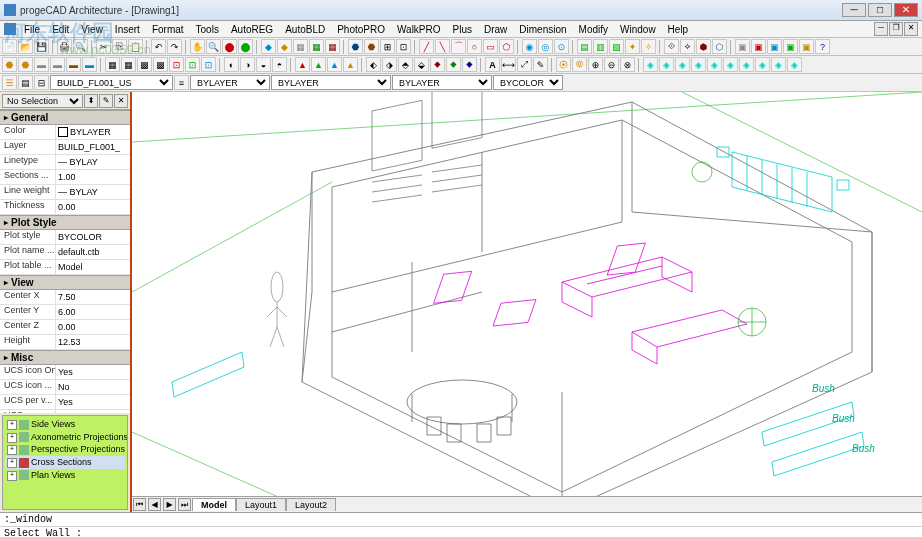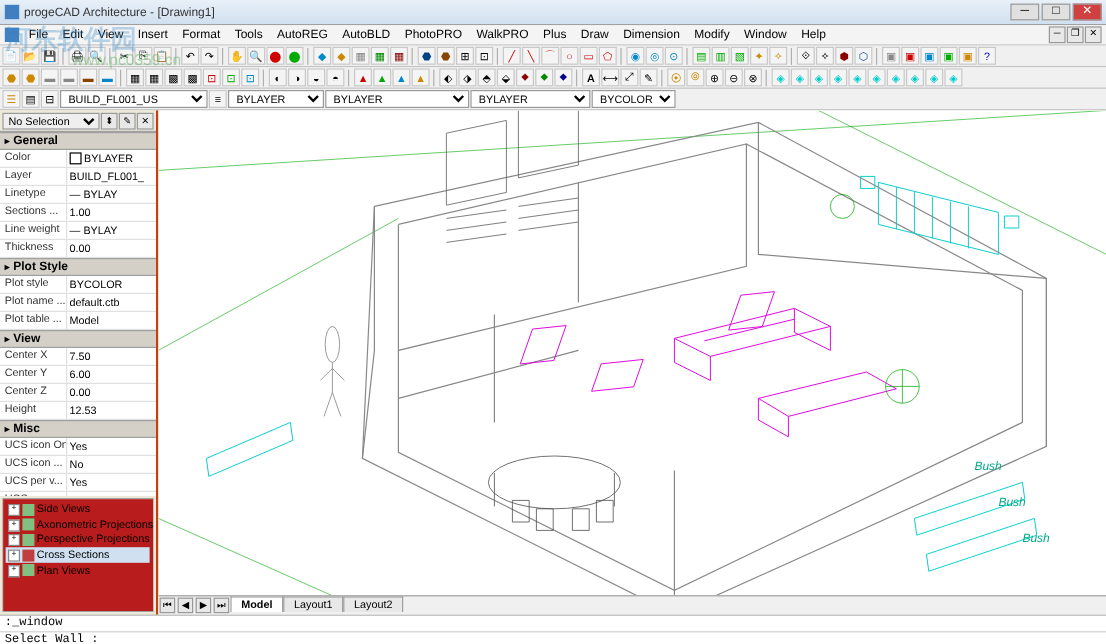--- a/index.html
+++ b/index.html
@@ -22,21 +22,21 @@
 .propheader { height: 18px; background: #ece9d8; border-bottom: 1px solid #a0a0a0; display: flex; align-items: center; padding: 0 2px; }
 .propheader select { flex: 1; height: 14px; font-size: 9px; border: 1px solid #999; }
 .propheader .pbtn { width: 14px; height: 14px; border: 1px solid #999; background: #e8e8e8; margin-left: 1px; cursor: pointer; text-align: center; line-height: 12px; font-size: 8px; }
 .propgrid { flex: 1; overflow-y: auto; background: #fff; }
 .pgroup { background: #d4d0c8; border: 1px solid #a0a0a0; border-left: none; border-right: none; padding: 1px 4px; font-weight: bold; font-size: 10px; cursor: pointer; display: flex; align-items: center; }
 .pgroup::before { content: "▸"; font-size: 8px; margin-right: 3px; }
 .prow { display: flex; border-bottom: 1px solid #e0e0e0; height: 15px; align-items: flex-start; }
 .prow .pname { width: 55px; padding-left: 4px; font-size: 9px; color: #333; overflow: hidden; white-space: nowrap; }
 .prow .pval { flex: 1; border-left: 1px solid #e0e0e0; padding-left: 2px; font-size: 9px; height: 100%; display: flex; align-items: center; overflow: hidden; white-space: nowrap; }
 .colorswatch { width: 10px; height: 10px; background: #fff; border: 1px solid #000; margin-right: 2px; display: inline-block; }
-.treepanel { height: 95px; background: #b91c1c; border: 1px solid #a0a0a0; margin: 2px; overflow: auto; padding: 2px; }
+.treepanel { height: 95px; background: #bef264; border: 1px solid #a0a0a0; margin: 2px; overflow: auto; padding: 2px; }
 .treeitem { font-size: 9px; padding: 1px 0 1px 14px; cursor: pointer; position: relative; white-space: nowrap; }
 .treeitem::before { content: ""; position: absolute; left: 2px; top: 2px; width: 8px; height: 8px; border: 1px solid #888; background: #fff; text-align: center; line-height: 6px; font-size: 7px; }
 .treeitem.plus::before { content: "+"; }
 .treeitem .ticon { display: inline-block; width: 10px; height: 10px; background: #80c080; margin-right: 2px; vertical-align: middle; }
 .drawarea { flex: 1; background: #fff; position: relative; overflow: hidden; }
 .canvas { position: absolute; inset: 0; }
 .tabstrip { position: absolute; bottom: 0; left: 0; right: 0; height: 16px; background: #f0f0f0; border-top: 1px solid #a0a0a0; display: flex; align-items: center; }
 .tabstrip .tnav { width: 13px; height: 13px; border: 1px solid #999; background: #e8e8e8; margin: 0 1px; cursor: pointer; text-align: center; line-height: 11px; font-size: 8px; }
 .tab { padding: 1px 8px; border: 1px solid #a0a0a0; border-bottom: none; background: #e8e8e8; font-size: 9px; cursor: pointer; margin-top: -1px; }
 .tab.active { background: #fff; font-weight: bold; }

